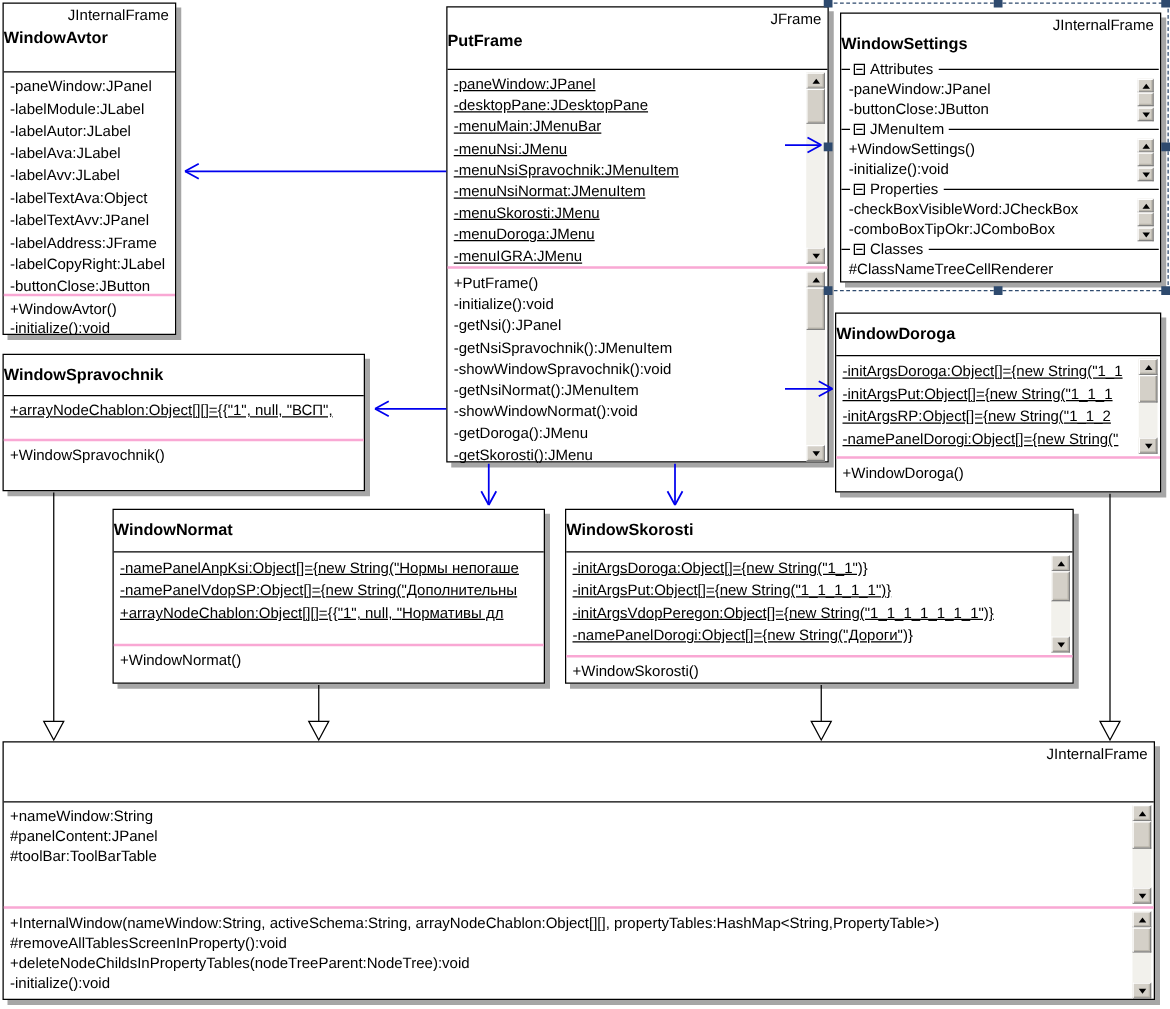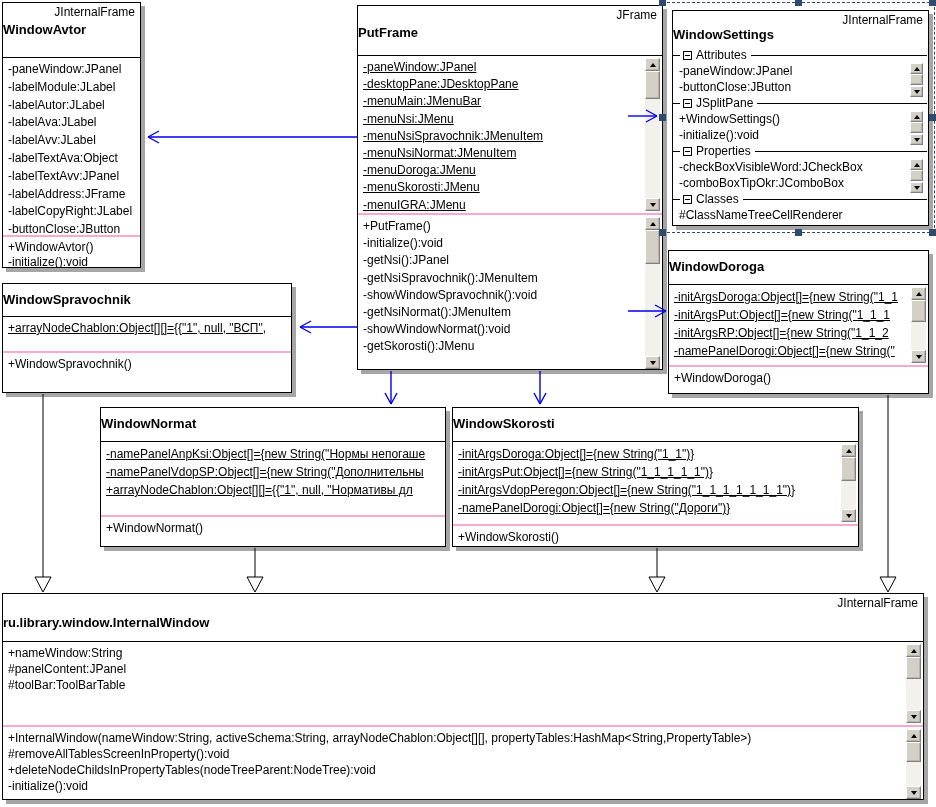--- a/index.html
+++ b/index.html
@@ -92,41 +92,42 @@
       <div class="stereo">JFrame</div>
       <div class="cname">PutFrame</div>
     </div>
     <div class="comp r17 pad-t" style="height:157px">
       <div class="row u">-paneWindow:JPanel</div>
       <div class="row u">-desktopPane:JDesktopPane</div>
       <div class="row u">-menuMain:JMenuBar</div>
       <div class="row u">-menuNsi:JMenu</div>
       <div class="row u">-menuNsiSpravochnik:JMenuItem</div>
       <div class="row u">-menuNsiNormat:JMenuItem</div>
+      <div class="row u">-menuSkorosti:JMenu</div>
       <div class="row u">-menuDoroga:JMenu</div>
-      <div class="row u">-menuSkorosti:JMenu</div>
       <div class="row u">-menuIGRA:JMenu</div>
       <div class="sb">
         <div class="sbtn top">
             <span class="tri up"></span>
           </div>
         <div class="thumb" style="top:13px;height:28px"></div>
         <div class="sbtn bottom">
             <span class="tri dn"></span>
           </div>
       </div>
     </div>
     <div class="comp bt r17 pad-t" style="height:158px">
       <div class="row">+PutFrame()</div>
       <div class="row">-initialize():void</div>
       <div class="row">-getNsi():JPanel</div>
       <div class="row">-getNsiSpravochnik():JMenuItem</div>
       <div class="row">-showWindowSpravochnik():void</div>
       <div class="row">-getNsiNormat():JMenuItem</div>
       <div class="row">-showWindowNormat():void</div>
+      <div class="row">-getDoroga():JMenu</div>
       <div class="row">-getSkorosti():JMenu</div>
       <div class="sb">
         <div class="sbtn top">
             <span class="tri up"></span>
           </div>
         <div class="thumb" style="top:13px;height:34px"></div>
         <div class="sbtn bottom">
             <span class="tri dn"></span>
           </div>
       </div>
@@ -154,21 +155,21 @@
       <span class="lbl">Attributes</span>
       <span class="post"></span>
     </div>
     <div class="ws-row">-paneWindow:JPanel</div>
     <div class="ws-row">-buttonClose:JButton</div>
     <div class="sect">
       <span class="pre"></span>
       <span class="minus-box">
           <i></i>
         </span>
-      <span class="lbl">JSplitPane</span>
+      <span class="lbl">JMenuItem</span>
       <span class="post"></span>
     </div>
     <div class="ws-row">+WindowSettings()</div>
     <div class="ws-row">-initialize():void</div>
     <div class="sect">
       <span class="pre"></span>
       <span class="minus-box">
           <i></i>
         </span>
       <span class="lbl">Properties</span>
@@ -243,21 +244,21 @@
         <div class="sbtn bottom">
             <span class="tri dn"></span>
           </div>
       </div>
     </div>
     <div class="comp bt pad-t" style="height:28px">
       <div class="row">+WindowDoroga()</div>
     </div>
   </div>
 
-  <div class="uml" style="left:100px;top:407px;width:346px;height:140px">
+  <div class="uml" style="left:90px;top:407px;width:346px;height:140px">
     <div class="hdr" style="height:34px">
       <div class="cname only">WindowNormat</div>
     </div>
     <div class="comp r18 pad-t" style="height:73px">
       <div class="row u">-namePanelAnpKsi:Object[]={new String("Нормы непогаше</div>
       <div class="row u">-namePanelVdopSP:Object[]={new String("Дополнительны</div>
       <div class="row u">+arrayNodeChablon:Object[][]={{"1", null, "Нормативы дл</div>
     </div>
     <div class="comp bt pad-t" style="height:31px">
       <div class="row">+WindowNormat()</div>
@@ -284,21 +285,20 @@
       </div>
     </div>
     <div class="comp bt" style="height:20px">
       <div class="row" style="height:22px;line-height:22px">+WindowSkorosti()</div>
     </div>
   </div>
 
   <div class="uml" style="left:2px;top:593px;width:922px;height:207px">
     <div class="hdr" style="height:48px">
       <div class="stereo">JInternalFrame</div>
-      <div class="cname" style="padding-top:5px">ru.library.window.InternalWindow</div>
     </div>
     <div class="comp r16 pad-t" style="height:83px">
       <div class="row">+nameWindow:String</div>
       <div class="row">#panelContent:JPanel</div>
       <div class="row">#toolBar:ToolBarTable</div>
       <div class="sb">
         <div class="sbtn top">
             <span class="tri up"></span>
           </div>
         <div class="thumb" style="top:13px;height:22px"></div>

